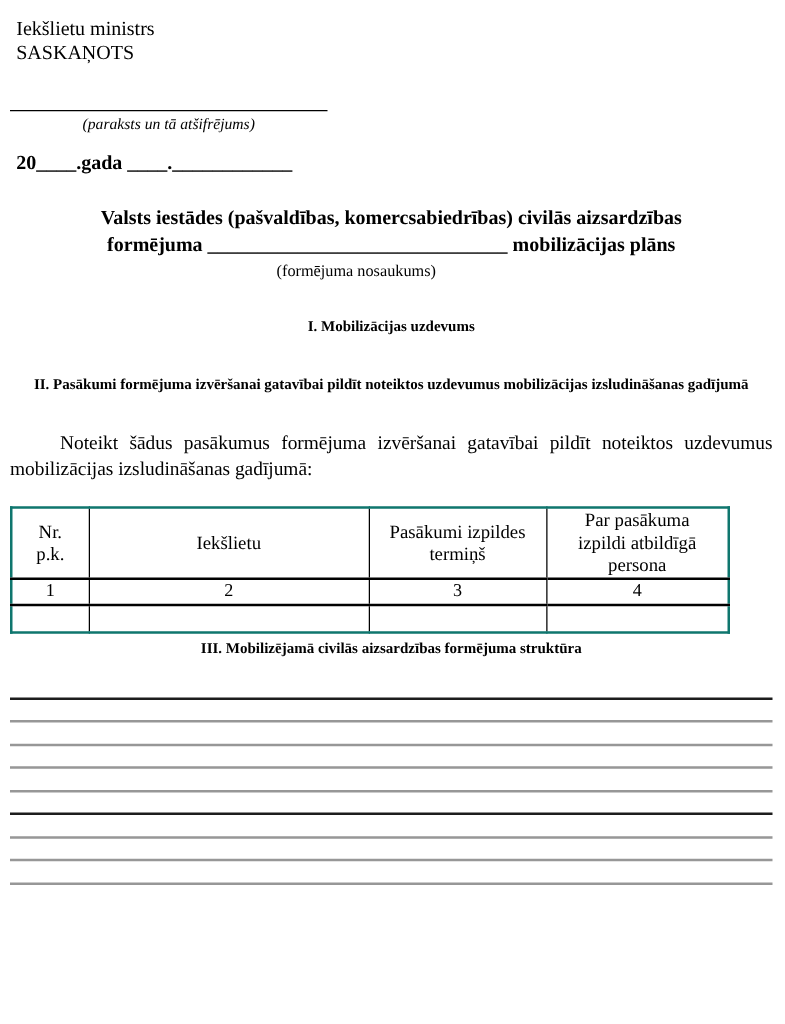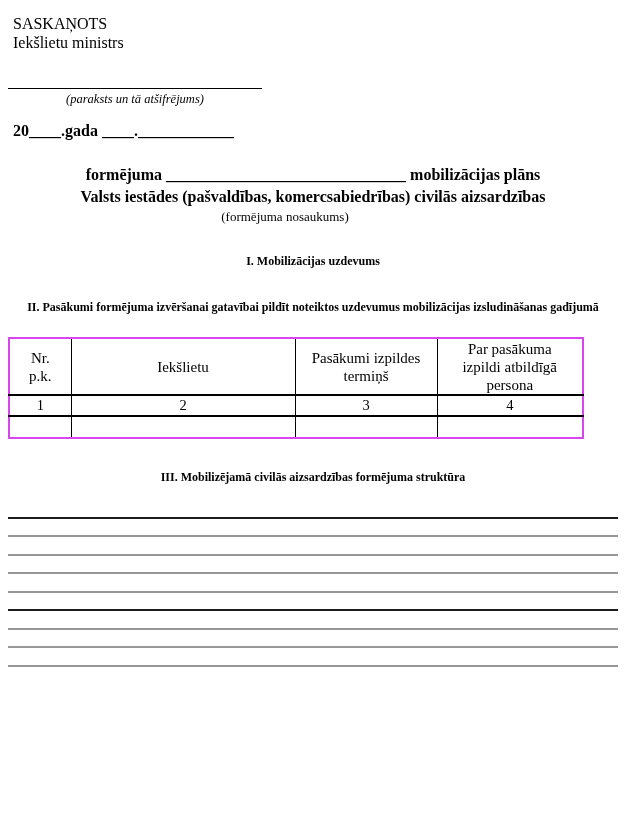--- a/index.html
+++ b/index.html
@@ -20,72 +20,73 @@
   .sig-caption { text-align: center; font-size: 12.5px; padding-top: 3px; font-style: italic; }
   .date-line { margin-top: 15px; margin-left: 5px; font-size: 16px; font-weight: bold; }
 
   
   .title { margin-top: 24px; text-align: center; font-weight: bold; font-size: 16px; line-height: 22px; }
   .title-caption { text-align: center; font-size: 13px; font-weight: normal; margin-top: 1px; transform: translateX(-28px); }
 
   .h-center { text-align: center; font-weight: bold; font-size: 12px; line-height: 22px; }
   .h1 { margin-top: 25px; }
   .h2 { margin-top: 24px; width: 588px; margin-left: auto; margin-right: auto; }
-  .h3 { margin-top: 27px; }
+  .h3 { }
 
   .para { margin-top: 18px; text-align: justify; text-indent: 40px; line-height: 21px; font-size: 15.5px; }
   .para2 { margin-top: 26px; }
 
   
   table.measures {
     border-collapse: collapse; table-layout: fixed;
     width: 574px; margin: 19px 0 0 0;
-    border: 2px solid #d946ef;
+    border: 2px solid #0f766e;
   }
   .measures th, .measures td {
     border: 1px solid #000; padding: 0 4px;
     text-align: center; vertical-align: middle; font-weight: normal;
   }
   .measures th { font-size: 15px; line-height: 18px; white-space: pre-line; height: 57px; }
   .measures td.num { height: 19px; font-size: 14.5px; line-height: 19px; border-top: 2px solid #000; }
   .measures td.empty { height: 22px; border-top: 2px solid #000; }
 
   
   .lines { margin-top: 12px; }
   .ruled-line { height: 18.5px; border-bottom: 2px solid #979797; }
   .ruled-line.dark { border-bottom-color: #1d1d1d; }
 </style>
 </head>
 <body>
 
 <div class="page">
 
   <div class="approval">
+    <div>Iekšlietu ministrs</div>
     <div>SASKAŅOTS</div>
-    <div>Iekšlietu ministrs</div>
   </div>
 
   <div class="sig-block">
     <div class="sig-line"></div>
     <div class="sig-caption">(paraksts un tā atšifrējums)</div>
   </div>
 
   <div class="date-line">20____.gada ____.____________</div>
 
   <div class="title">
+    <div>Valsts iestādes (pašvaldības, komercsabiedrības) civilās aizsardzības</div>
     <div>formējuma ______________________________ mobilizācijas plāns</div>
-    <div>Valsts iestādes (pašvaldības, komercsabiedrības) civilās aizsardzības</div>
   </div>
   <div class="title-caption">(formējuma nosaukums)</div>
 
   <div class="h-center h1">I. Mobilizācijas uzdevums</div>
 
 
   <div class="h-center h2">II. Pasākumi formējuma izvēršanai gatavībai pildīt noteiktos uzdevumus mobilizācijas izsludināšanas gadījumā</div>
 
+  <div class="para para2">Noteikt šādus pasākumus formējuma izvēršanai gatavībai pildīt noteiktos uzdevumus mobilizācijas izsludināšanas gadījumā:</div>
 
   <table class="measures">
     <colgroup>
       <col style="width:62px">
         <col style="width:224px">
         <col style="width:142px">
         <col style="width:146px">
     </colgroup>
     <tbody>
         <tr>

